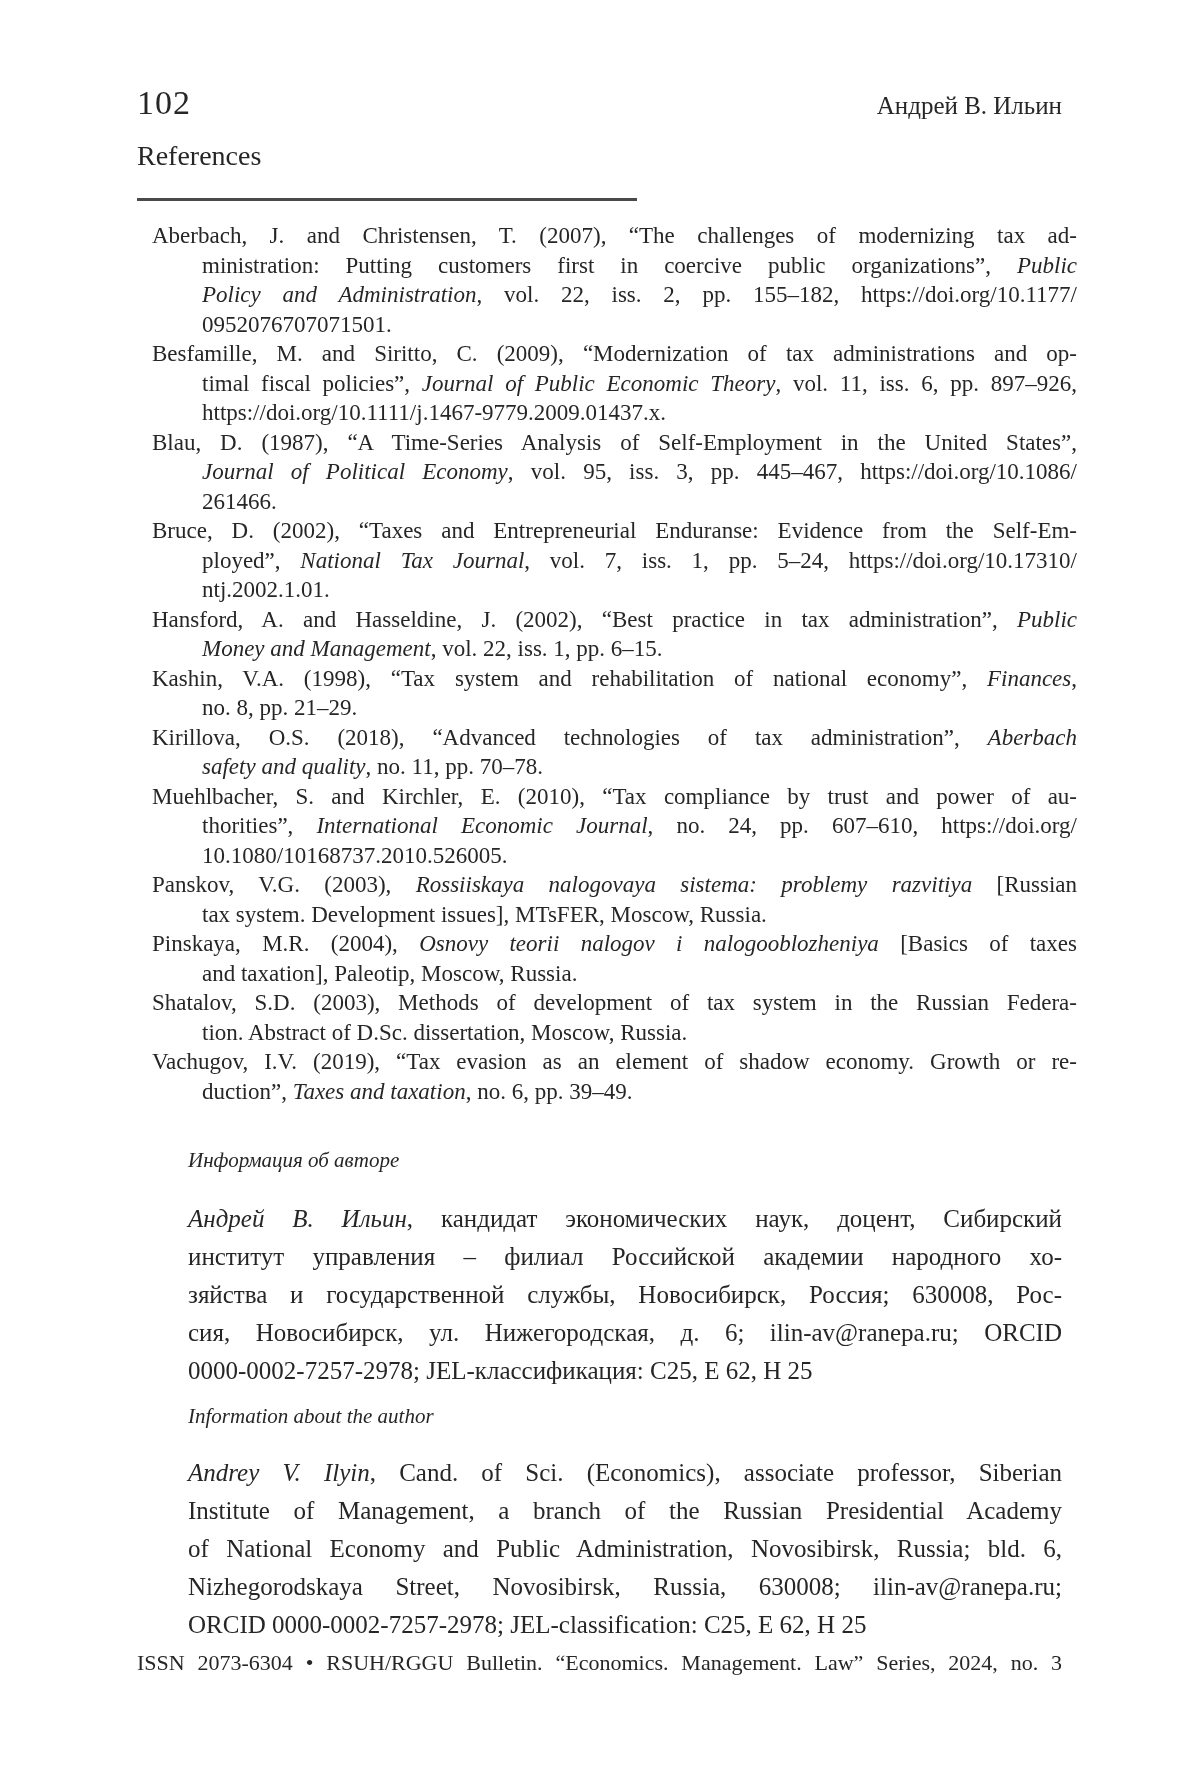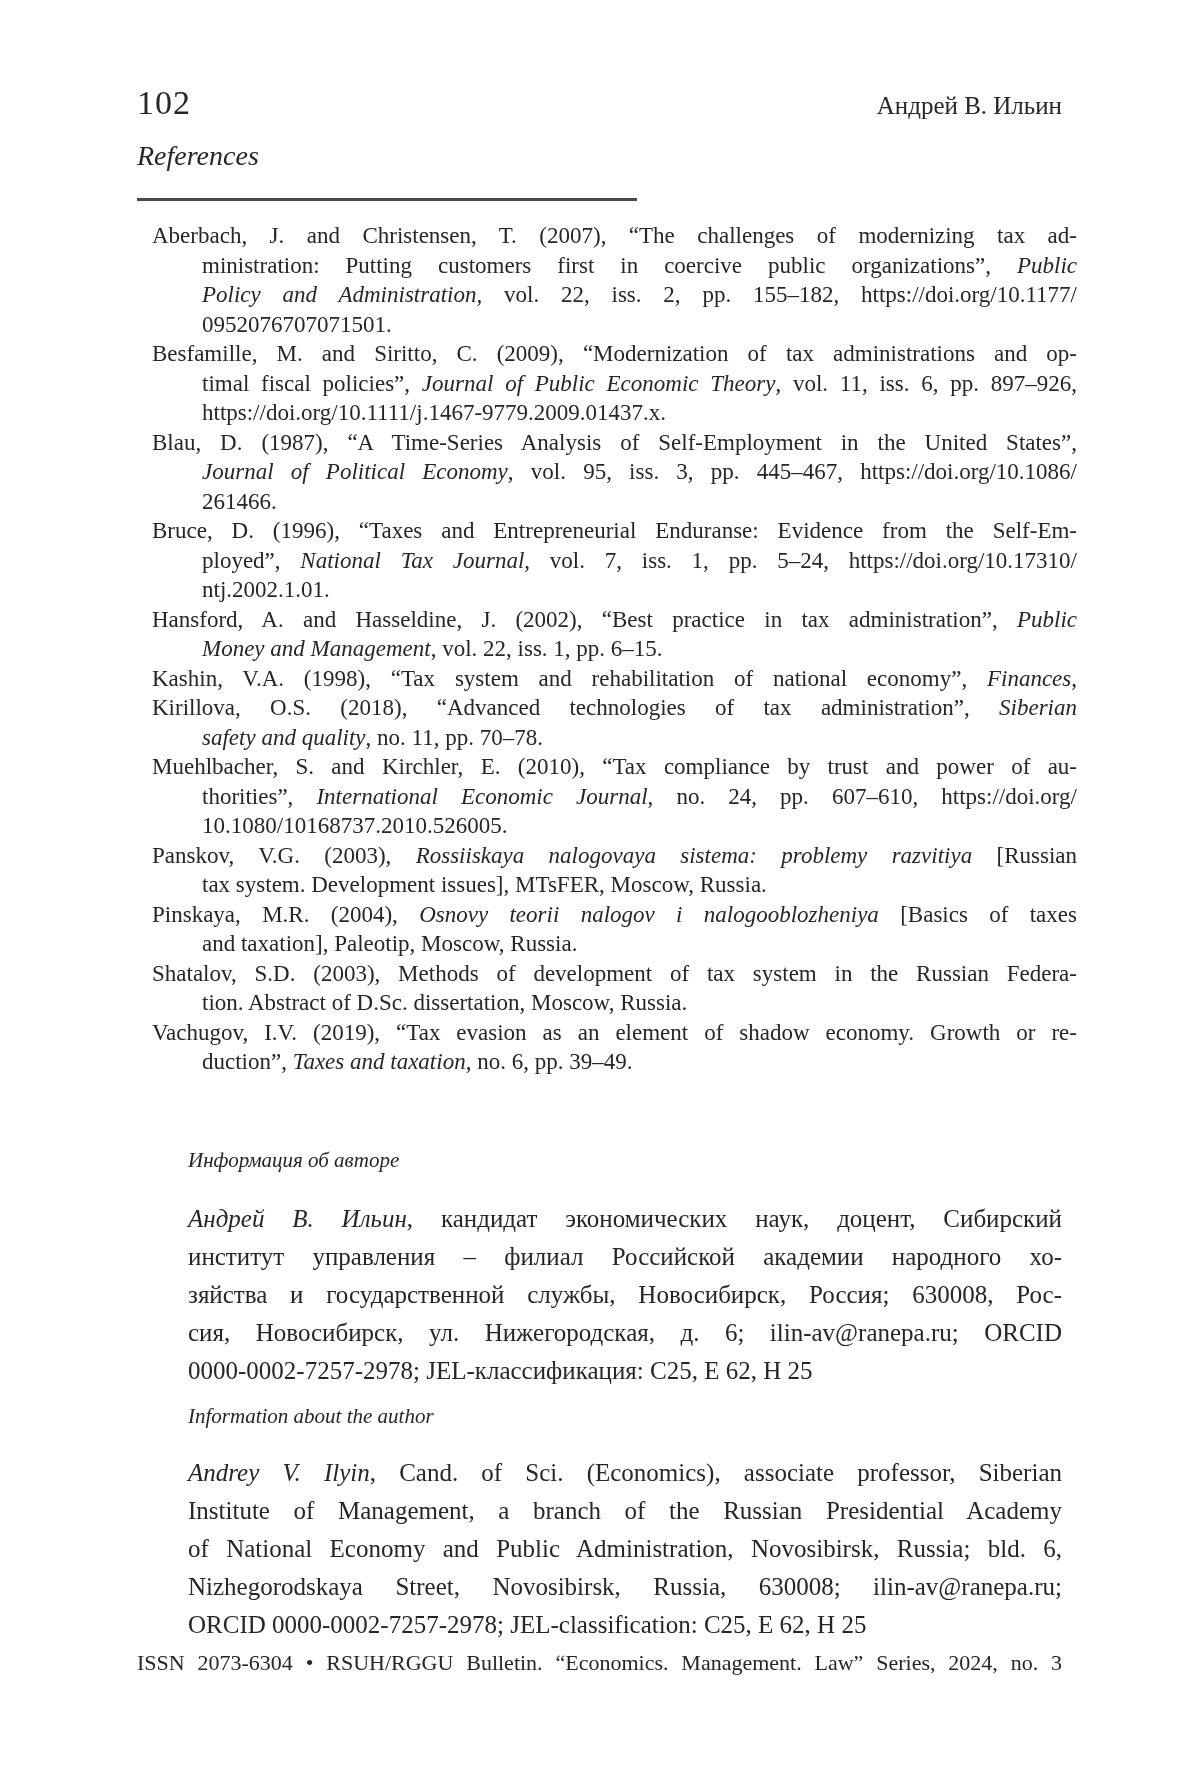--- a/index.html
+++ b/index.html
@@ -21,21 +21,20 @@
     justify-content: space-between;
     align-items: baseline;
   }
   .page-number { font-size: 34px; letter-spacing: 1px; }
   .running-head { font-size: 25px; }
 
   .refs-heading {
     position: absolute;
     left: 137px;
     top: 140px;
-    font-style: italic;
     font-size: 28px;
   }
   .refs-rule {
     position: absolute;
     left: 137px;
     top: 198px;
     width: 500px;
     height: 3px;
     background: #4a4a4a;
   }
@@ -116,33 +115,34 @@
         <div class="ref-line"><span>Besfamille, M. and Siritto, C. (2009), “Modernization of tax administrations and op-</span></div>
         <div class="ref-line ind"><span>timal fiscal policies”, </span><i>Journal of Public Economic Theory</i><span>, vol. 11, iss. 6, pp. 897–926,</span></div>
         <div class="ref-line ind last"><span>https://doi.org/10.1111/j.1467-9779.2009.01437.x.</span></div>
       </div>
       <div>
         <div class="ref-line"><span>Blau, D. (1987), “A Time-Series Analysis of Self-Employment in the United States”,</span></div>
         <div class="ref-line ind"><i>Journal of Political Economy</i><span>, vol. 95, iss. 3, pp. 445–467, https://doi.org/10.1086/</span></div>
         <div class="ref-line ind last"><span>261466.</span></div>
       </div>
       <div>
-        <div class="ref-line"><span>Bruce, D. (1996), “Taxes and Entrepreneurial Enduranse: Evidence from the Self-Em-</span></div>
+        <div class="ref-line"><span>Bruce, D. (2002), “Taxes and Entrepreneurial Enduranse: Evidence from the Self-Em-</span></div>
         <div class="ref-line ind"><span>ployed”, </span><i>National Tax Journal</i><span>, vol. 7, iss. 1, pp. 5–24, https://doi.org/10.17310/</span></div>
         <div class="ref-line ind last"><span>ntj.2002.1.01.</span></div>
       </div>
       <div>
         <div class="ref-line"><span>Hansford, A. and Hasseldine, J. (2002), “Best practice in tax administration”, </span><i>Public</i></div>
         <div class="ref-line ind last"><i>Money and Management</i><span>, vol. 22, iss. 1, pp. 6–15.</span></div>
       </div>
       <div>
         <div class="ref-line"><span>Kashin, V.A. (1998), “Tax system and rehabilitation of national economy”, </span><i>Finances</i><span>,</span></div>
+        <div class="ref-line ind last"><span>no. 8, pp. 21–29.</span></div>
       </div>
       <div>
-        <div class="ref-line"><span>Kirillova, O.S. (2018), “Advanced technologies of tax administration”, </span><i>Siberian</i></div>
+        <div class="ref-line"><span>Kirillova, O.S. (2018), “Advanced technologies of tax administration”, </span><i>Aberbach</i></div>
         <div class="ref-line ind last"><i>safety and quality</i><span>, no. 11, pp. 70–78.</span></div>
       </div>
       <div>
         <div class="ref-line"><span>Muehlbacher, S. and Kirchler, E. (2010), “Tax compliance by trust and power of au-</span></div>
         <div class="ref-line ind"><span>thorities”, </span><i>International Economic Journal</i><span>, no. 24, pp. 607–610, https://doi.org/</span></div>
         <div class="ref-line ind last"><span>10.1080/10168737.2010.526005.</span></div>
       </div>
       <div>
         <div class="ref-line"><span>Panskov, V.G. (2003), </span><i>Rossiiskaya nalogovaya sistema: problemy razvitiya</i><span> [Russian</span></div>
         <div class="ref-line ind last"><span>tax system. Development issues], MTsFER, Moscow, Russia.</span></div>

